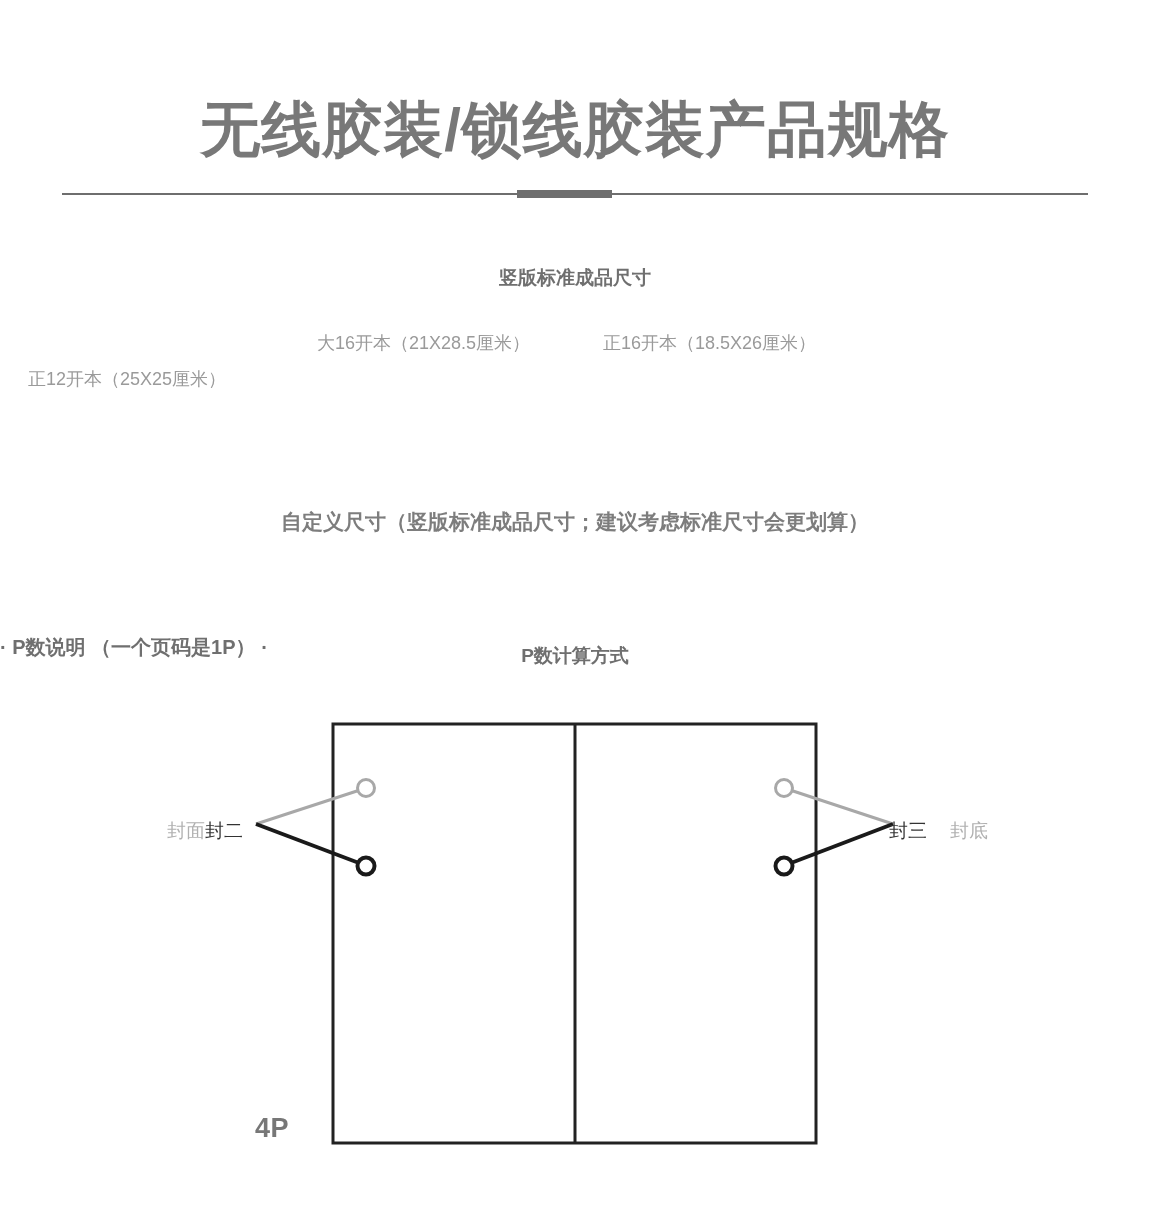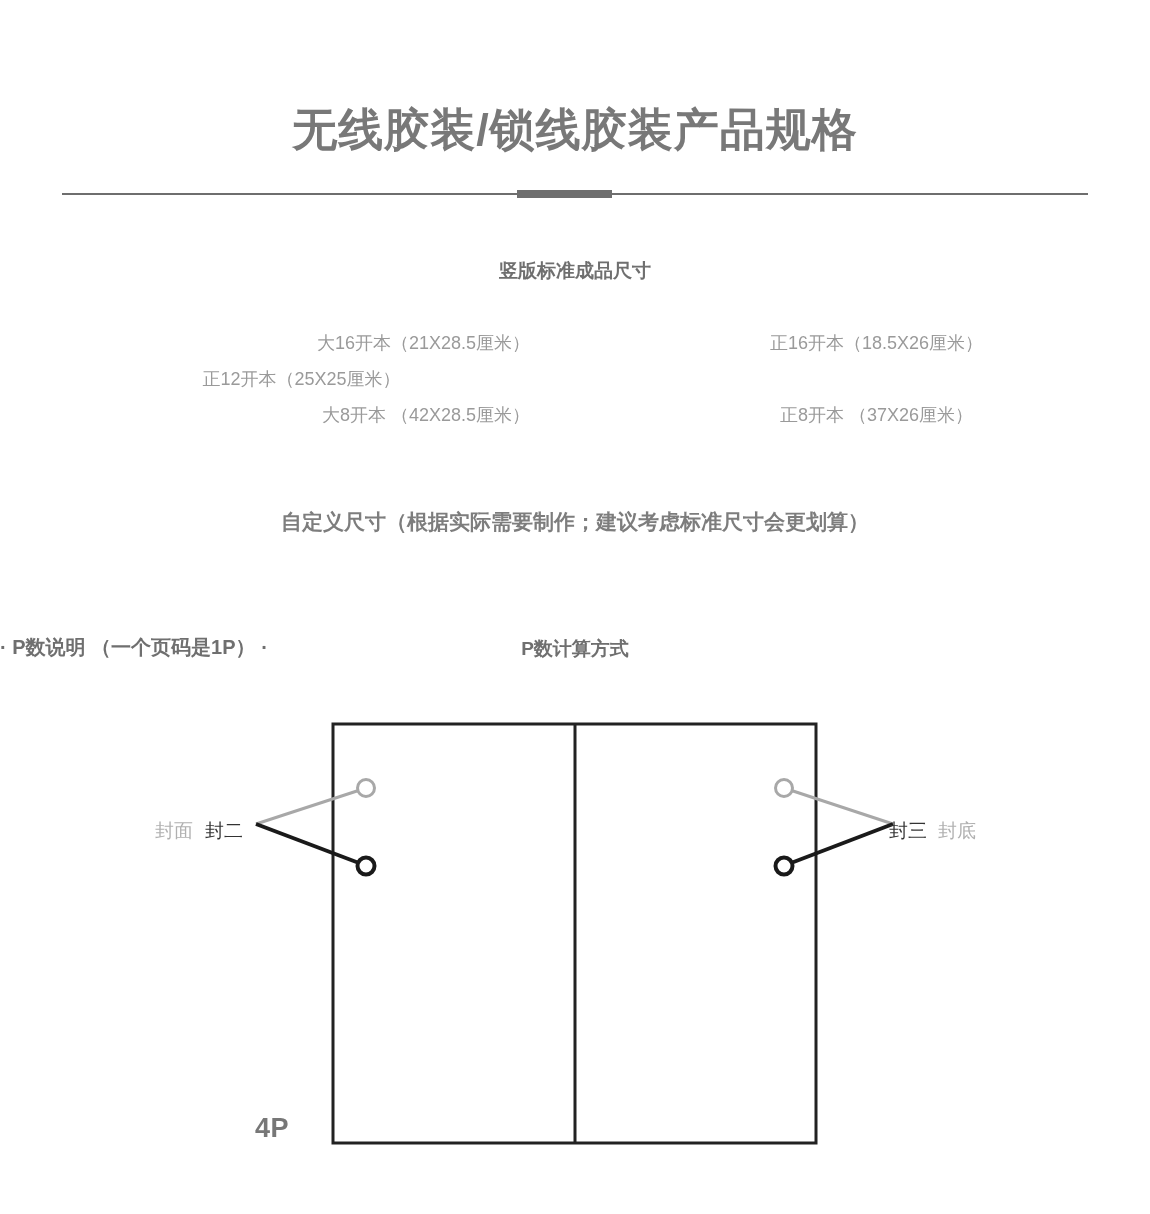--- a/index.html
+++ b/index.html
@@ -16,21 +16,21 @@
     overflow: hidden;
   }
 
   
   .page-title {
     position: absolute;
     top: 100px;
     left: 0;
     width: 1150px;
     text-align: center;
-    font-size: 45px;
+    font-size: 60px;
     font-weight: bold;
     color: #787878;
     letter-spacing: 1px;
     line-height: 60px;
     white-space: nowrap;
   }
 
   
   .divider-wrap {
     position: absolute;
@@ -59,20 +59,21 @@
   
   .section-subtitle {
     position: absolute;
     left: 0;
     width: 1150px;
     text-align: center;
     font-size: 19px;
     font-weight: bold;
     color: #6f6f6f;
     white-space: nowrap;
+    margin-top: 7px;
   }
   #subtitle-sizes { top: 258px; }
 
   
   .size-table {
     position: absolute;
     top: 325px;
     left: 0;
     width: 1150px;
   }
@@ -87,21 +88,21 @@
     white-space: nowrap;
   }
   .size-cell.left {
     width: 575px;
     text-align: right;
     padding-right: 45px;
     box-sizing: border-box;
   }
   .size-cell.right {
     width: 575px;
-    text-align: center;
+    text-align: left;
     padding-left: 28px;
     box-sizing: border-box;
   }
 
   
   .custom-note {
     position: absolute;
     top: 508px;
     left: 0;
     width: 1150px;
@@ -143,21 +144,21 @@
     font-size: 27px;
     font-weight: bold;
     color: #777777;
     letter-spacing: 0.5px;
   }
   .diag-label {
     position: absolute;
     font-size: 19px;
     white-space: nowrap;
   }
-  .diag-label.dim { color: #b0b0b0; }
+  .diag-label.dim { color: #b0b0b0; margin-left: 12px; }
   .diag-label.dark { color: #333333; text-align: right; }
 
   #label-cover      { left: 155px; top: 818px; }
   #label-inside-front { left: 205px; top: 818px; }
   #label-inside-back  { left: 889px; top: 818px; }
   #label-back       { left: 938px; top: 818px; text-align: center; }
 </style>
 </head>
 <body>
 
@@ -175,28 +176,24 @@
   <div class="size-row">
     <div class="size-cell left">大16开本（21X28.5厘米）</div>
     <div class="size-cell right">正16开本（18.5X26厘米）</div>
   </div>
 
 
   <div class="size-row">
     <div class="size-cell right">正12开本（25X25厘米）</div>
   </div>
 
-  <div class="size-row">
-    <div class="size-cell left">大8开本 （42X28.5厘米）</div>
-    <div class="size-cell right">正8开本 （37X26厘米）</div>
-  </div>
 
 </div>
 
-<div class="custom-note">自定义尺寸（根据实际需要制作；建议考虑标准尺寸会更划算）</div>
+<div class="custom-note">自定义尺寸（竖版标准成品尺寸；建议考虑标准尺寸会更划算）</div>
 
 <div class="section-subtitle" id="subtitle-pcount">P数计算方式</div>
 
 <div class="p-note">· P数说明 （一个页码是1P） ·</div>
 
 <div class="diagram">
   <svg width="1150" height="500" viewBox="0 0 1150 500">
 
     <rect x="333" y="24" width="483" height="419" fill="#ffffff" stroke="#222222" stroke-width="3"></rect>
 

